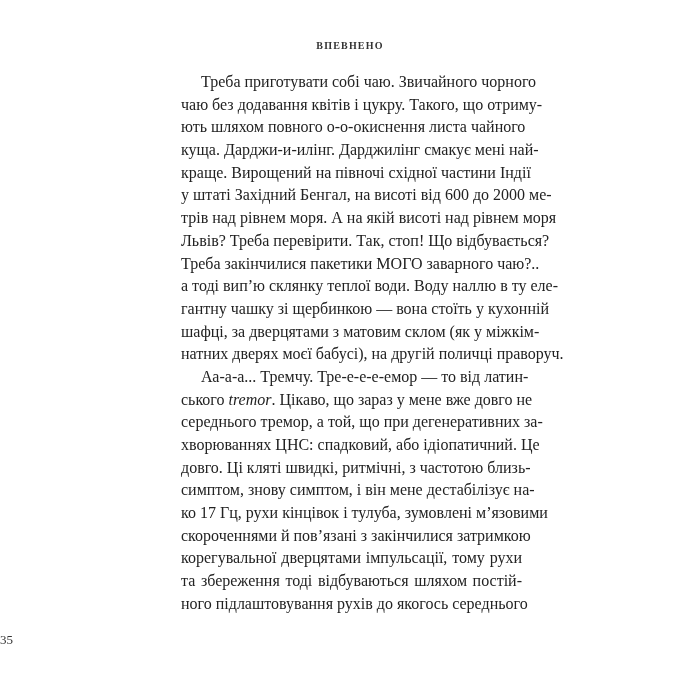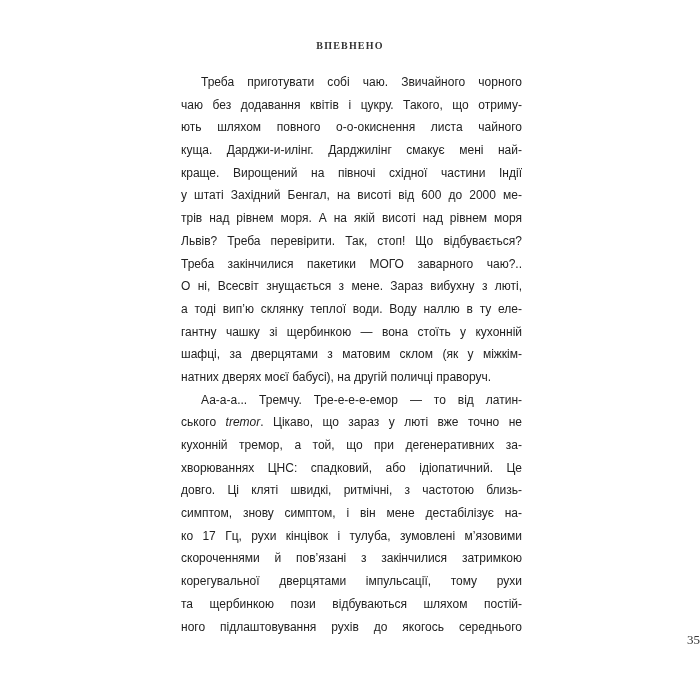--- a/index.html
+++ b/index.html
@@ -5,61 +5,60 @@
     html, body { margin: 0; padding: 0; background: #ffffff; }
     body { width: 700px; height: 700px; position: relative; overflow: hidden; }
     .page { position: absolute; left: 0; top: 0; width: 700px; height: 700px; background: #fff; }
     .running-head {
       position: absolute; top: 40px; left: 0; width: 700px; text-align: center;
       font-family: "Liberation Serif", serif; font-size: 10px; letter-spacing: 1.2px;
       color: #333; font-weight: bold;
     }
     .body-text {
       position: absolute; left: 181px; top: 71px; width: 341px;
-      font-family: Liberation Sans, sans-serif; font-size: 12px; line-height: 22.7px;
+      font-family: Liberation Serif, serif; font-size: 16px; line-height: 22.7px;
       color: #222;
     }
     .line { display: block; white-space: nowrap; text-align: justify; text-align-last: justify; height: 22.7px; }
     .line.indent { padding-left: 20px; }
     .line.last { text-align-last: left; }
     .line i { font-style: italic; }
     .folio {
-      position: absolute; top: 632px; left: 0; width: 700px; text-align: right;
+      position: absolute; top: 632px; left: 0; width: 700px; text-align: left;
       font-family: "Liberation Serif", serif; font-size: 13px; color: #333;
     }
   </style>
 </head>
 <body>
 
 <div class="page">
   <div class="running-head">ВПЕВНЕНО</div>
 
   <div class="body-text">
     <span class="line indent">Треба приготувати собі чаю. Звичайного чорного</span>
     <span class="line">чаю без додавання квітів і цукру. Такого, що отриму-</span>
     <span class="line">ють шляхом повного о-о-окиснення листа чайного</span>
     <span class="line">куща. Дарджи-и-илінг. Дарджилінг смакує мені най-</span>
     <span class="line">краще. Вирощений на півночі східної частини Індії</span>
     <span class="line">у штаті Західний Бенгал, на висоті від 600 до 2000 ме-</span>
     <span class="line">трів над рівнем моря. А на якій висоті над рівнем моря</span>
     <span class="line">Львів? Треба перевірити. Так, стоп! Що відбувається?</span>
     <span class="line">Треба закінчилися пакетики МОГО заварного чаю?..</span>
-    <span class="line">О ні, Всесвіт знущається з мене. Зараз вибухну з люті,</span>
     <span class="line">а тоді вип’ю склянку теплої води. Воду наллю в ту еле-</span>
     <span class="line">гантну чашку зі щербинкою — вона стоїть у кухонній</span>
     <span class="line">шафці, за дверцятами з матовим склом (як у міжкім-</span>
     <span class="line last">натних дверях моєї бабусі), на другій поличці праворуч.</span>
 
     <span class="line indent">Аа-а-а... Тремчу. Тре-е-е-е-емор — то від латин-</span>
-    <span class="line"><span>ського </span><i>tremor</i><span>. Цікаво, що зараз у люті вже точно не</span></span>
-    <span class="line"><span>кухонній </span><span>тремор, а той, що при дегенеративних за-</span></span>
+    <span class="line"><span>ського </span><i>tremor</i><span>. Цікаво, що зараз у мене вже довго не</span></span>
+    <span class="line"><span>середнього </span><span>тремор, а той, що при дегенеративних за-</span></span>
     <span class="line">хворюваннях ЦНС: спадковий, або ідіопатичний. Це</span>
     <span class="line">довго. Ці кляті швидкі, ритмічні, з частотою близь-</span>
     <span class="line">симптом, знову симптом, і він мене дестабілізує на-</span>
     <span class="line">ко 17 Гц, рухи кінцівок і тулуба, зумовлені м’язовими</span>
     <span class="line">скороченнями й пов’язані з закінчилися затримкою</span>
     <span class="line">корегувальної дверцятами імпульсації, тому рухи</span>
-    <span class="line">та щербинкою пози відбуваються шляхом постій-</span>
+    <span class="line">та збереження тоді відбуваються шляхом постій-</span>
     <span class="line">ного підлаштовування рухів до якогось середнього</span>
   </div>
 
   <div class="folio">35</div>
 </div>
 
 </body></html>

